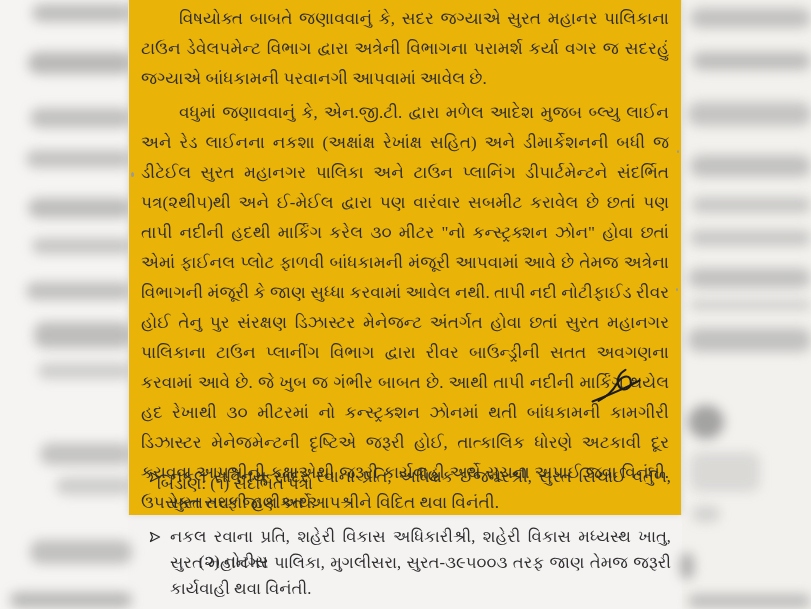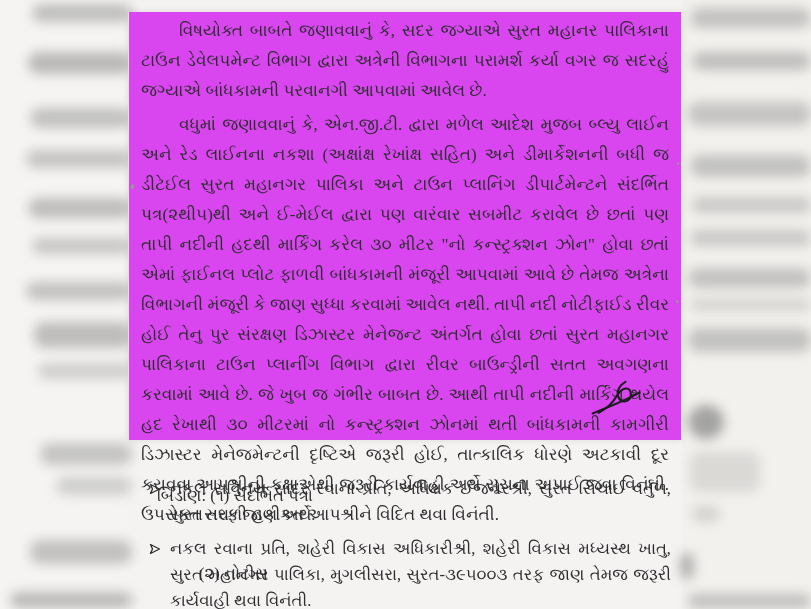--- a/index.html
+++ b/index.html
@@ -7,22 +7,22 @@
     position:relative;width:811px;height:609px;overflow:hidden;
     background:#f4f3f1;
     font-family:"Liberation Serif","DejaVu Serif",serif;
   }
   
   .sm{position:absolute;border-radius:10px;filter:blur(6px);}
   .edge-strip-left{position:absolute;left:0;top:0;width:128px;height:609px;background:#f5f4f2;}
   .edge-strip-right{position:absolute;left:682px;top:0;width:129px;height:609px;background:#f2f1ee;}
   
   .paper{
-    position:absolute;left:128px;top:12px;width:554px;height:428px;
-    background:#d946ef;
+    position:absolute;left:128px;top:0;width:554px;height:515px;
+    background:#eab308;
     border-left:1px solid #e6e5e1;
     border-right:1px solid #e2e0db;
     box-shadow:0 0 7px rgba(0,0,0,0.10);
     box-sizing:border-box;
     color:#2e2e31;
   }
   .body-text{
     position:absolute;left:12px;right:12px;top:4px;
     font-size:17px;line-height:30px;text-align:justify;
   }

